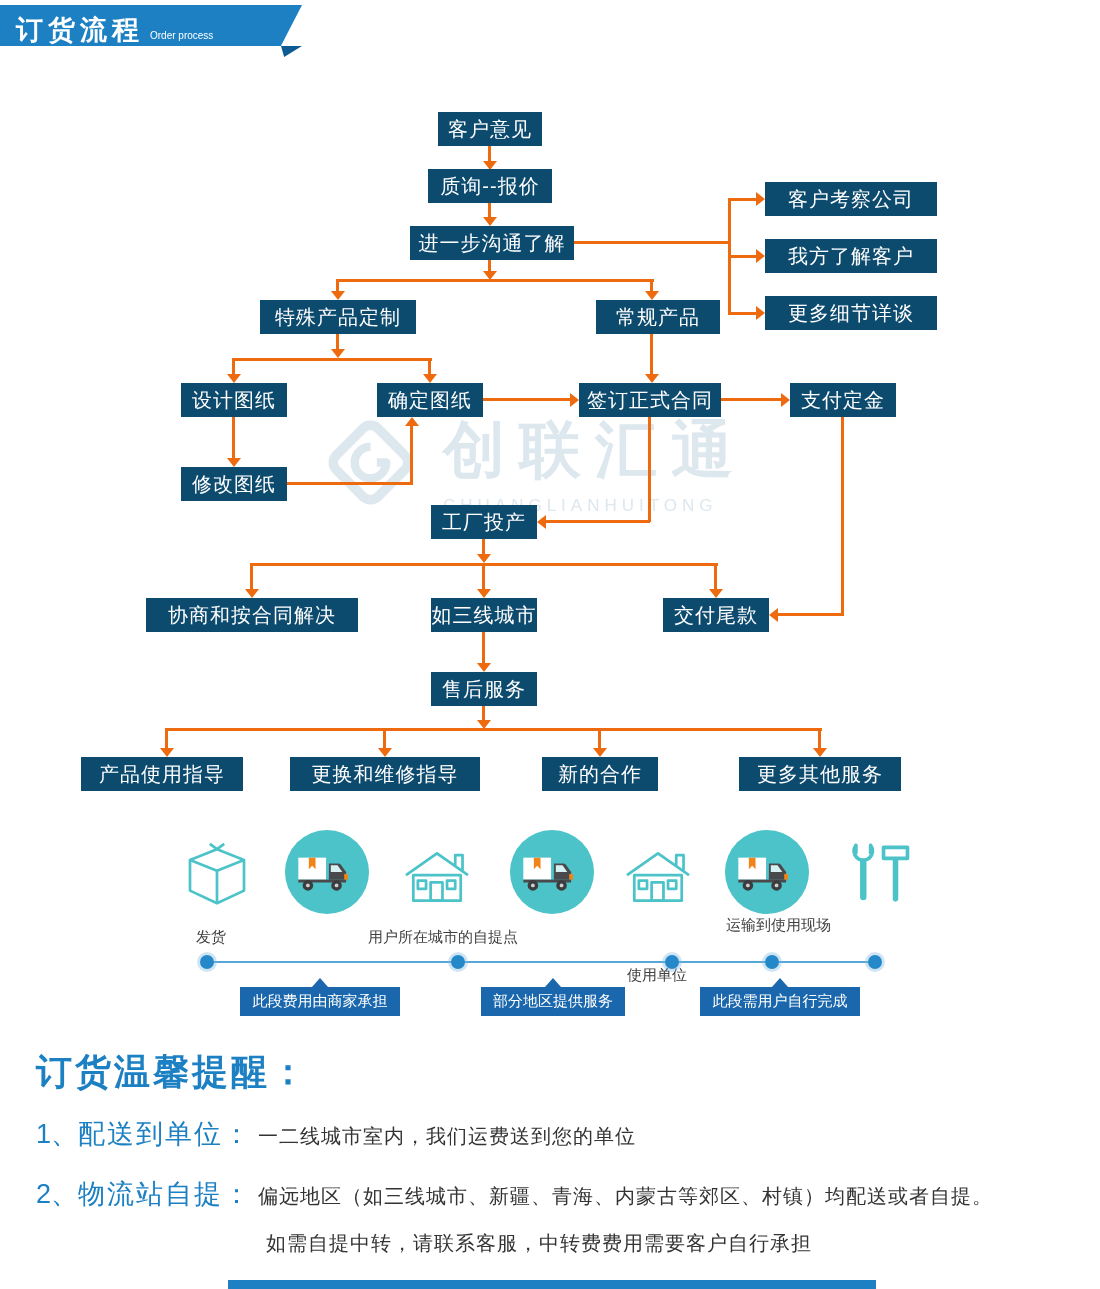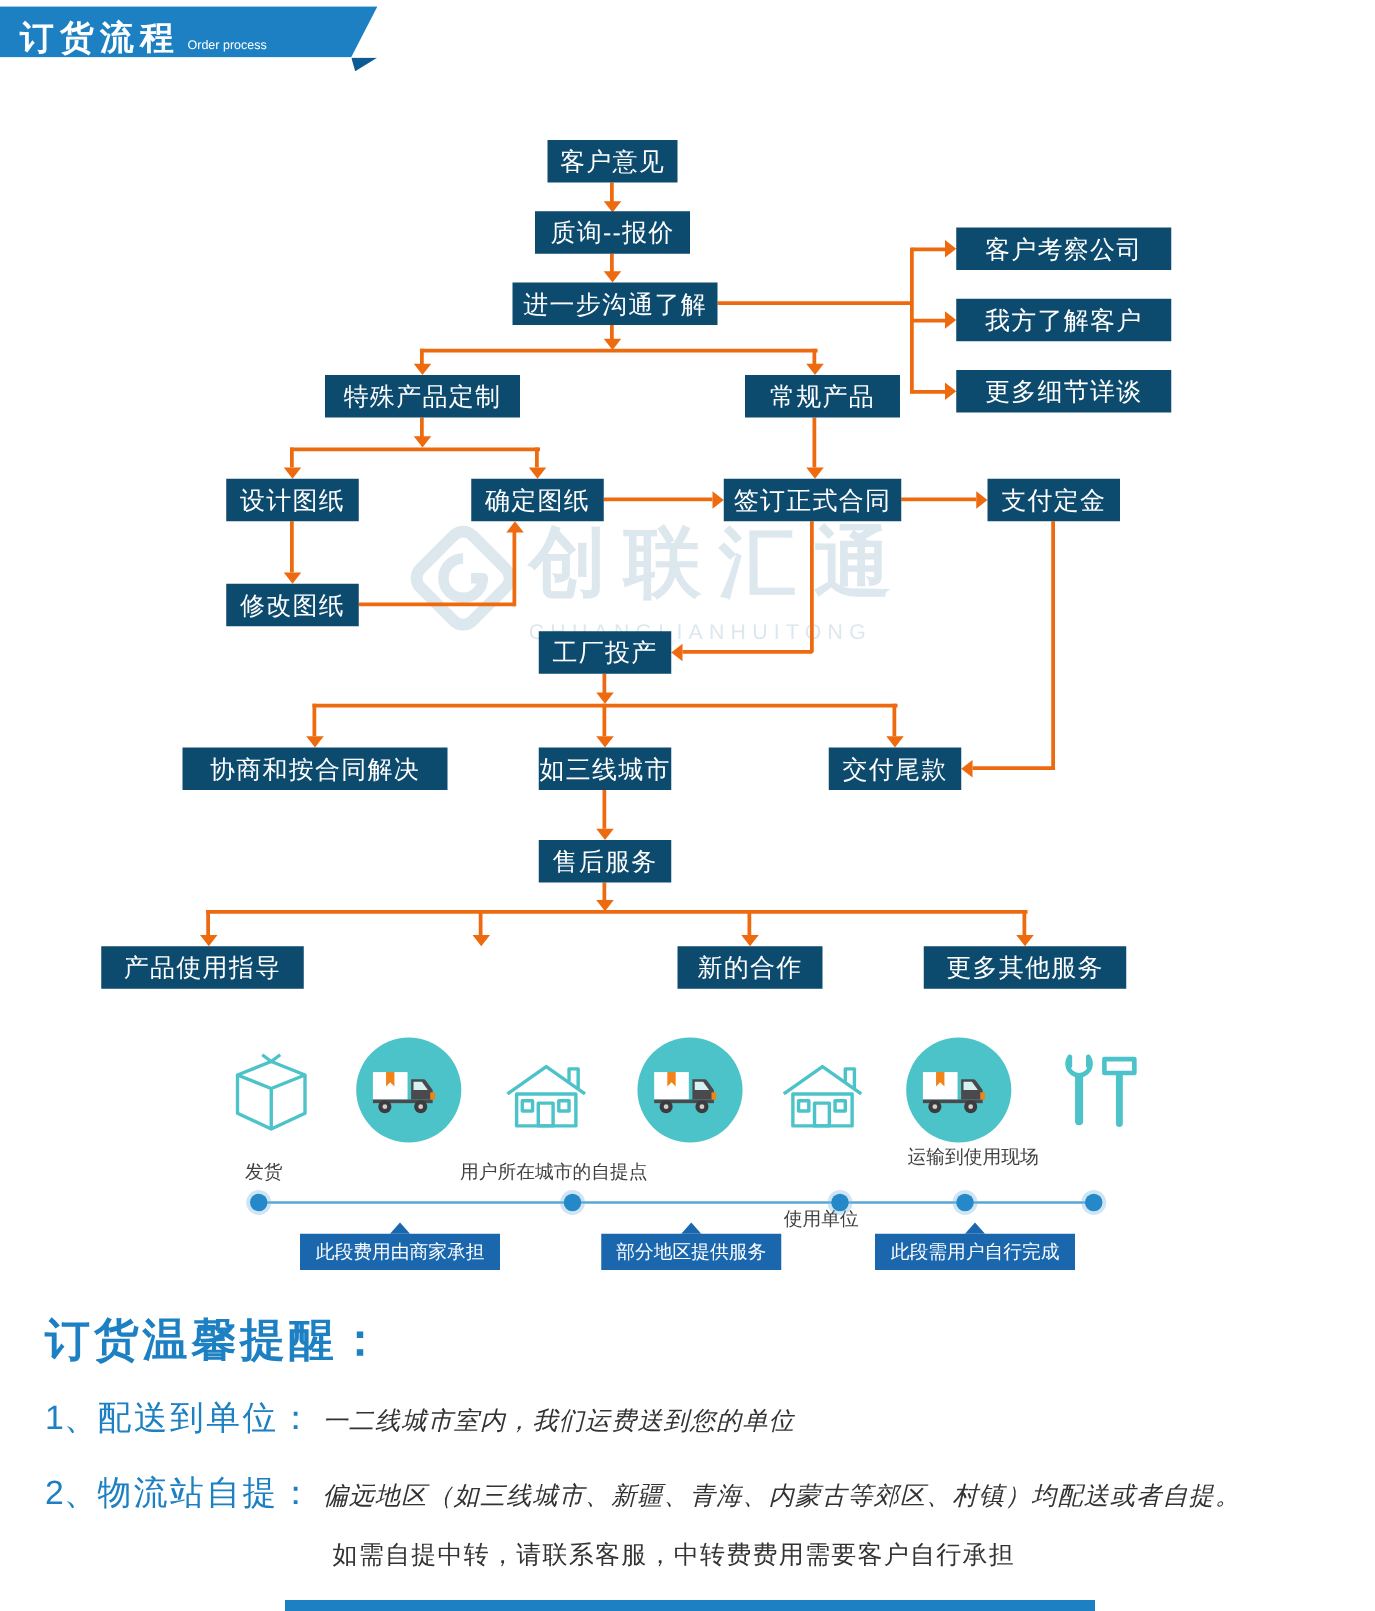--- a/index.html
+++ b/index.html
@@ -9,21 +9,21 @@
   
   .banner{position:absolute;left:0;top:5px;width:302px;height:41px;background:#1c80c3;
           clip-path:polygon(0 0,100% 0,93% 100%,0 100%);display:flex;align-items:baseline;
           padding:7px 0 0 16px;box-sizing:border-box;color:#fff;z-index:4;}
   .banner-cn{font-size:27px;font-weight:bold;letter-spacing:5px;}
   .banner-en{font-size:10px;margin-left:6px;}
   .banner-fold{position:absolute;left:281px;top:46px;width:21px;height:11px;background:#0d5b92;
                clip-path:polygon(0 0,100% 0,15% 100%);z-index:4;}
 
   
-  .watermark{position:absolute;left:318px;top:408px;display:flex;align-items:center;z-index:0;}
+  .watermark{position:absolute;left:318px;top:408px;display:flex;align-items:center;gap:20px;z-index:0;}
   .wm-cn{font-size:62px;font-weight:bold;color:#dde7ee;letter-spacing:14px;white-space:nowrap;}
   .wm-en{font-size:17px;color:#dde7ee;letter-spacing:5px;margin-top:4px;}
 
   
   .node{position:absolute;height:34px;background:#0c4a6e;color:#fff;font-size:20px;letter-spacing:1px;
         display:flex;align-items:center;justify-content:center;z-index:3;white-space:nowrap;}
 
   
   #arrow-layer{position:absolute;inset:0;z-index:1;pointer-events:none;}
   .ln{position:absolute;background:#ed6a0e;}
@@ -43,21 +43,21 @@
   .tag{position:absolute;top:987px;height:29px;background:#1a67ad;color:#fff;font-size:15px;
        display:flex;align-items:center;justify-content:center;z-index:2;}
   .tag-tri{position:absolute;top:-9px;left:50%;margin-left:-8px;width:0;height:0;
            border-left:8px solid transparent;border-right:8px solid transparent;border-bottom:9px solid #1a67ad;}
 
   
   .rem-title{position:absolute;left:36px;top:1048px;font-size:36px;font-weight:bold;color:#1c80c3;letter-spacing:3px;z-index:2;}
   .rem-item{position:absolute;left:36px;display:flex;align-items:baseline;z-index:2;white-space:nowrap;}
   .rem-no{font-size:27px;color:#1c80c3;}
   .rem-label{font-size:27px;color:#1c80c3;letter-spacing:2px;}
-  .rem-text{font-size:20px;color:#333;margin-left:6px;letter-spacing:1px;font-style:italic;}
+  .rem-text{font-size:20px;color:#333;margin-left:6px;letter-spacing:1px;}
   .rem-note{position:absolute;left:266px;top:1230px;font-size:20px;color:#333;letter-spacing:1px;z-index:2;}
   .footer-bar{position:absolute;left:228px;top:1280px;width:648px;height:9px;background:#1c80c3;z-index:2;}
 </style>
 </head>
 <body>
 
 <div class="page">
 
   <div class="banner">
     <span class="banner-cn">订货流程</span>
@@ -158,20 +158,21 @@
   <div class="node" style="left:377px;top:383px;width:106px">确定图纸</div>
   <div class="node" style="left:579px;top:383px;width:142px">签订正式合同</div>
   <div class="node" style="left:790px;top:383px;width:106px">支付定金</div>
   <div class="node" style="left:181px;top:467px;width:106px">修改图纸</div>
   <div class="node" style="left:431px;top:505px;width:106px">工厂投产</div>
   <div class="node" style="left:146px;top:598px;width:212px">协商和按合同解决</div>
   <div class="node" style="left:431px;top:598px;width:106px">如三线城市</div>
   <div class="node" style="left:663px;top:598px;width:106px">交付尾款</div>
   <div class="node" style="left:431px;top:672px;width:106px">售后服务</div>
   <div class="node" style="left:81px;top:757px;width:162px">产品使用指导</div>
+  <div class="node" style="left:290px;top:757px;width:190px">更换和维修指导</div>
   <div class="node" style="left:542px;top:757px;width:116px">新的合作</div>
   <div class="node" style="left:739px;top:757px;width:162px">更多其他服务</div>
 
   <div class="icon" style="left:182px;top:842px">
     <svg width="70" height="72" viewBox="0 0 76 80">
       <g fill="none" stroke="#4cc3c9" stroke-width="3" stroke-linejoin="round">
         <path d="M38 8 L68 20 L68 54 L38 68 L8 54 L8 20 Z"></path>
         <path d="M8 20 L38 32 L68 20"></path>
         <path d="M38 32 L38 68"></path>
         <path d="M38 8 L30 2 M38 8 L46 2"></path>

